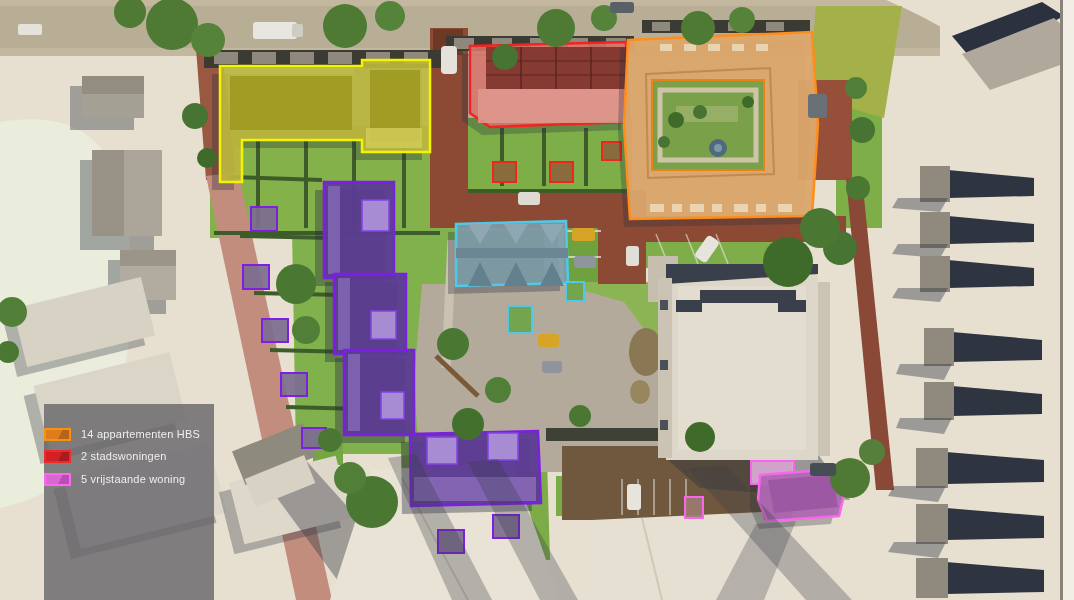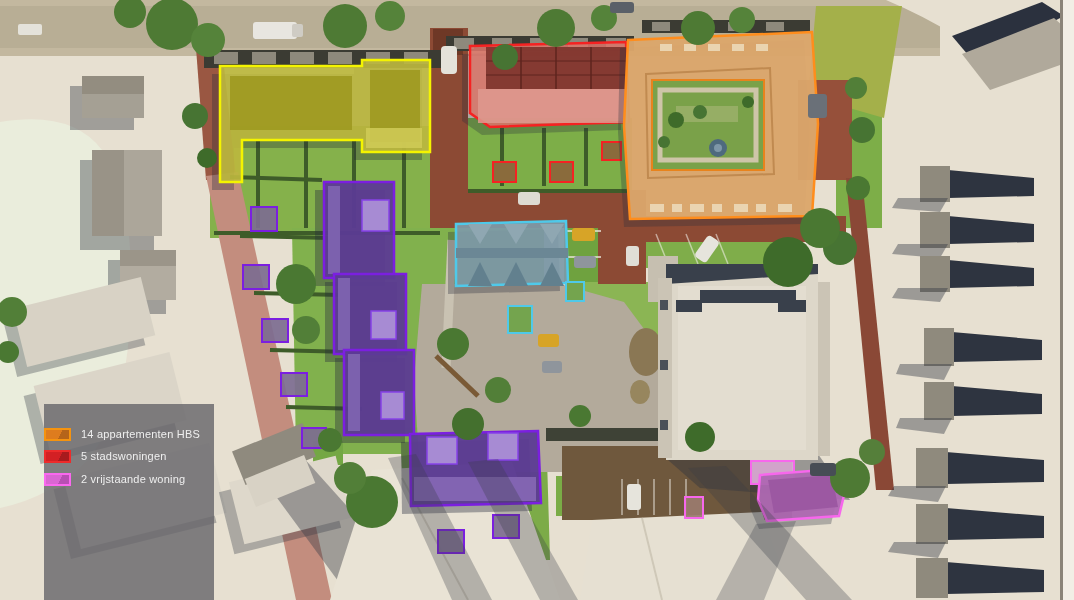--- a/index.html
+++ b/index.html
@@ -298,21 +298,21 @@
   </svg>
 
   <div class="legend">
     <div id="legend-rows">
         <div class="legend-row">
           <span class="legend-swatch" style="border: 2px solid rgb(245, 147, 15); background: linear-gradient(115deg, rgb(222, 124, 30) 60%, rgb(181, 100, 26) 60%);"></span>
           <span class="legend-label">14 appartementen HBS</span>
         </div>
         <div class="legend-row">
           <span class="legend-swatch" style="border: 2px solid rgb(237, 43, 43); background: linear-gradient(115deg, rgb(211, 32, 36) 60%, rgb(168, 27, 30) 60%);"></span>
-          <span class="legend-label">5 stadswoningen</span>
+          <span class="legend-label">2 stadswoningen</span>
         </div>
         <div class="legend-row">
           <span class="legend-swatch" style="border: 2px solid rgb(250, 104, 239); background: linear-gradient(115deg, rgb(218, 102, 211) 60%, rgb(184, 79, 180) 60%);"></span>
-          <span class="legend-label">2 vrijstaande woning</span>
+          <span class="legend-label">5 vrijstaande woning</span>
         </div>
       </div>
   </div>
 </div>
 
 </body></html>

